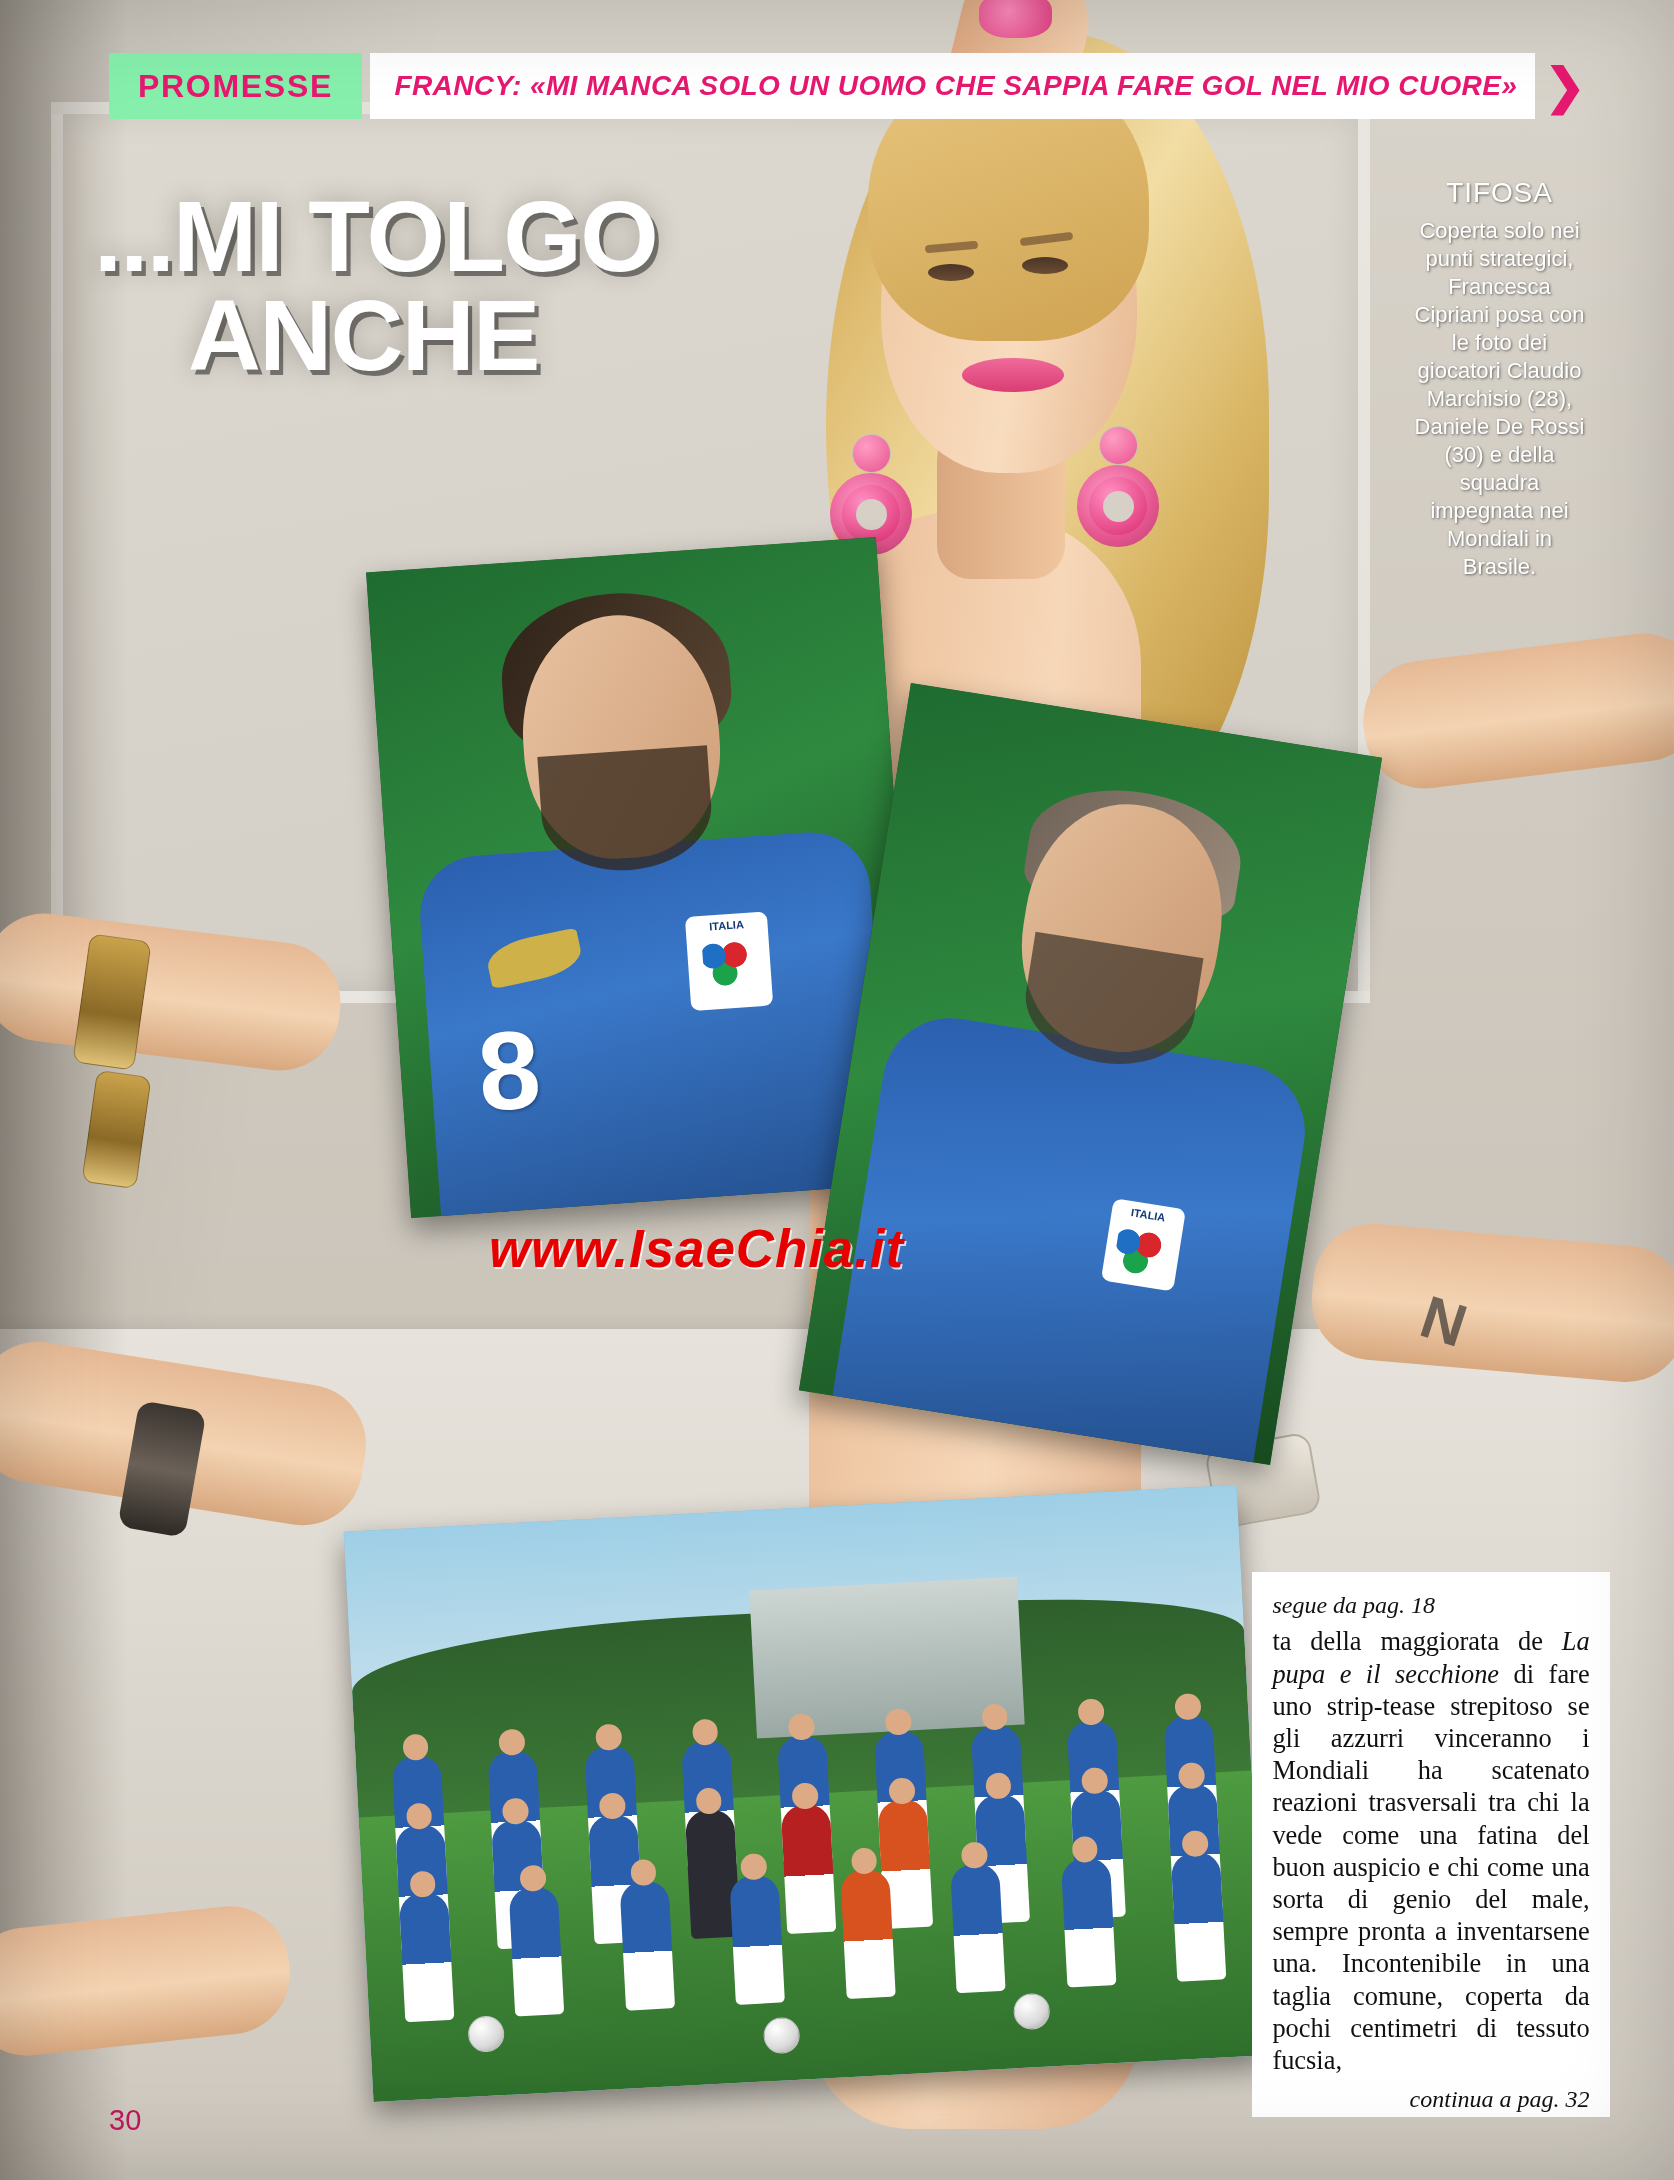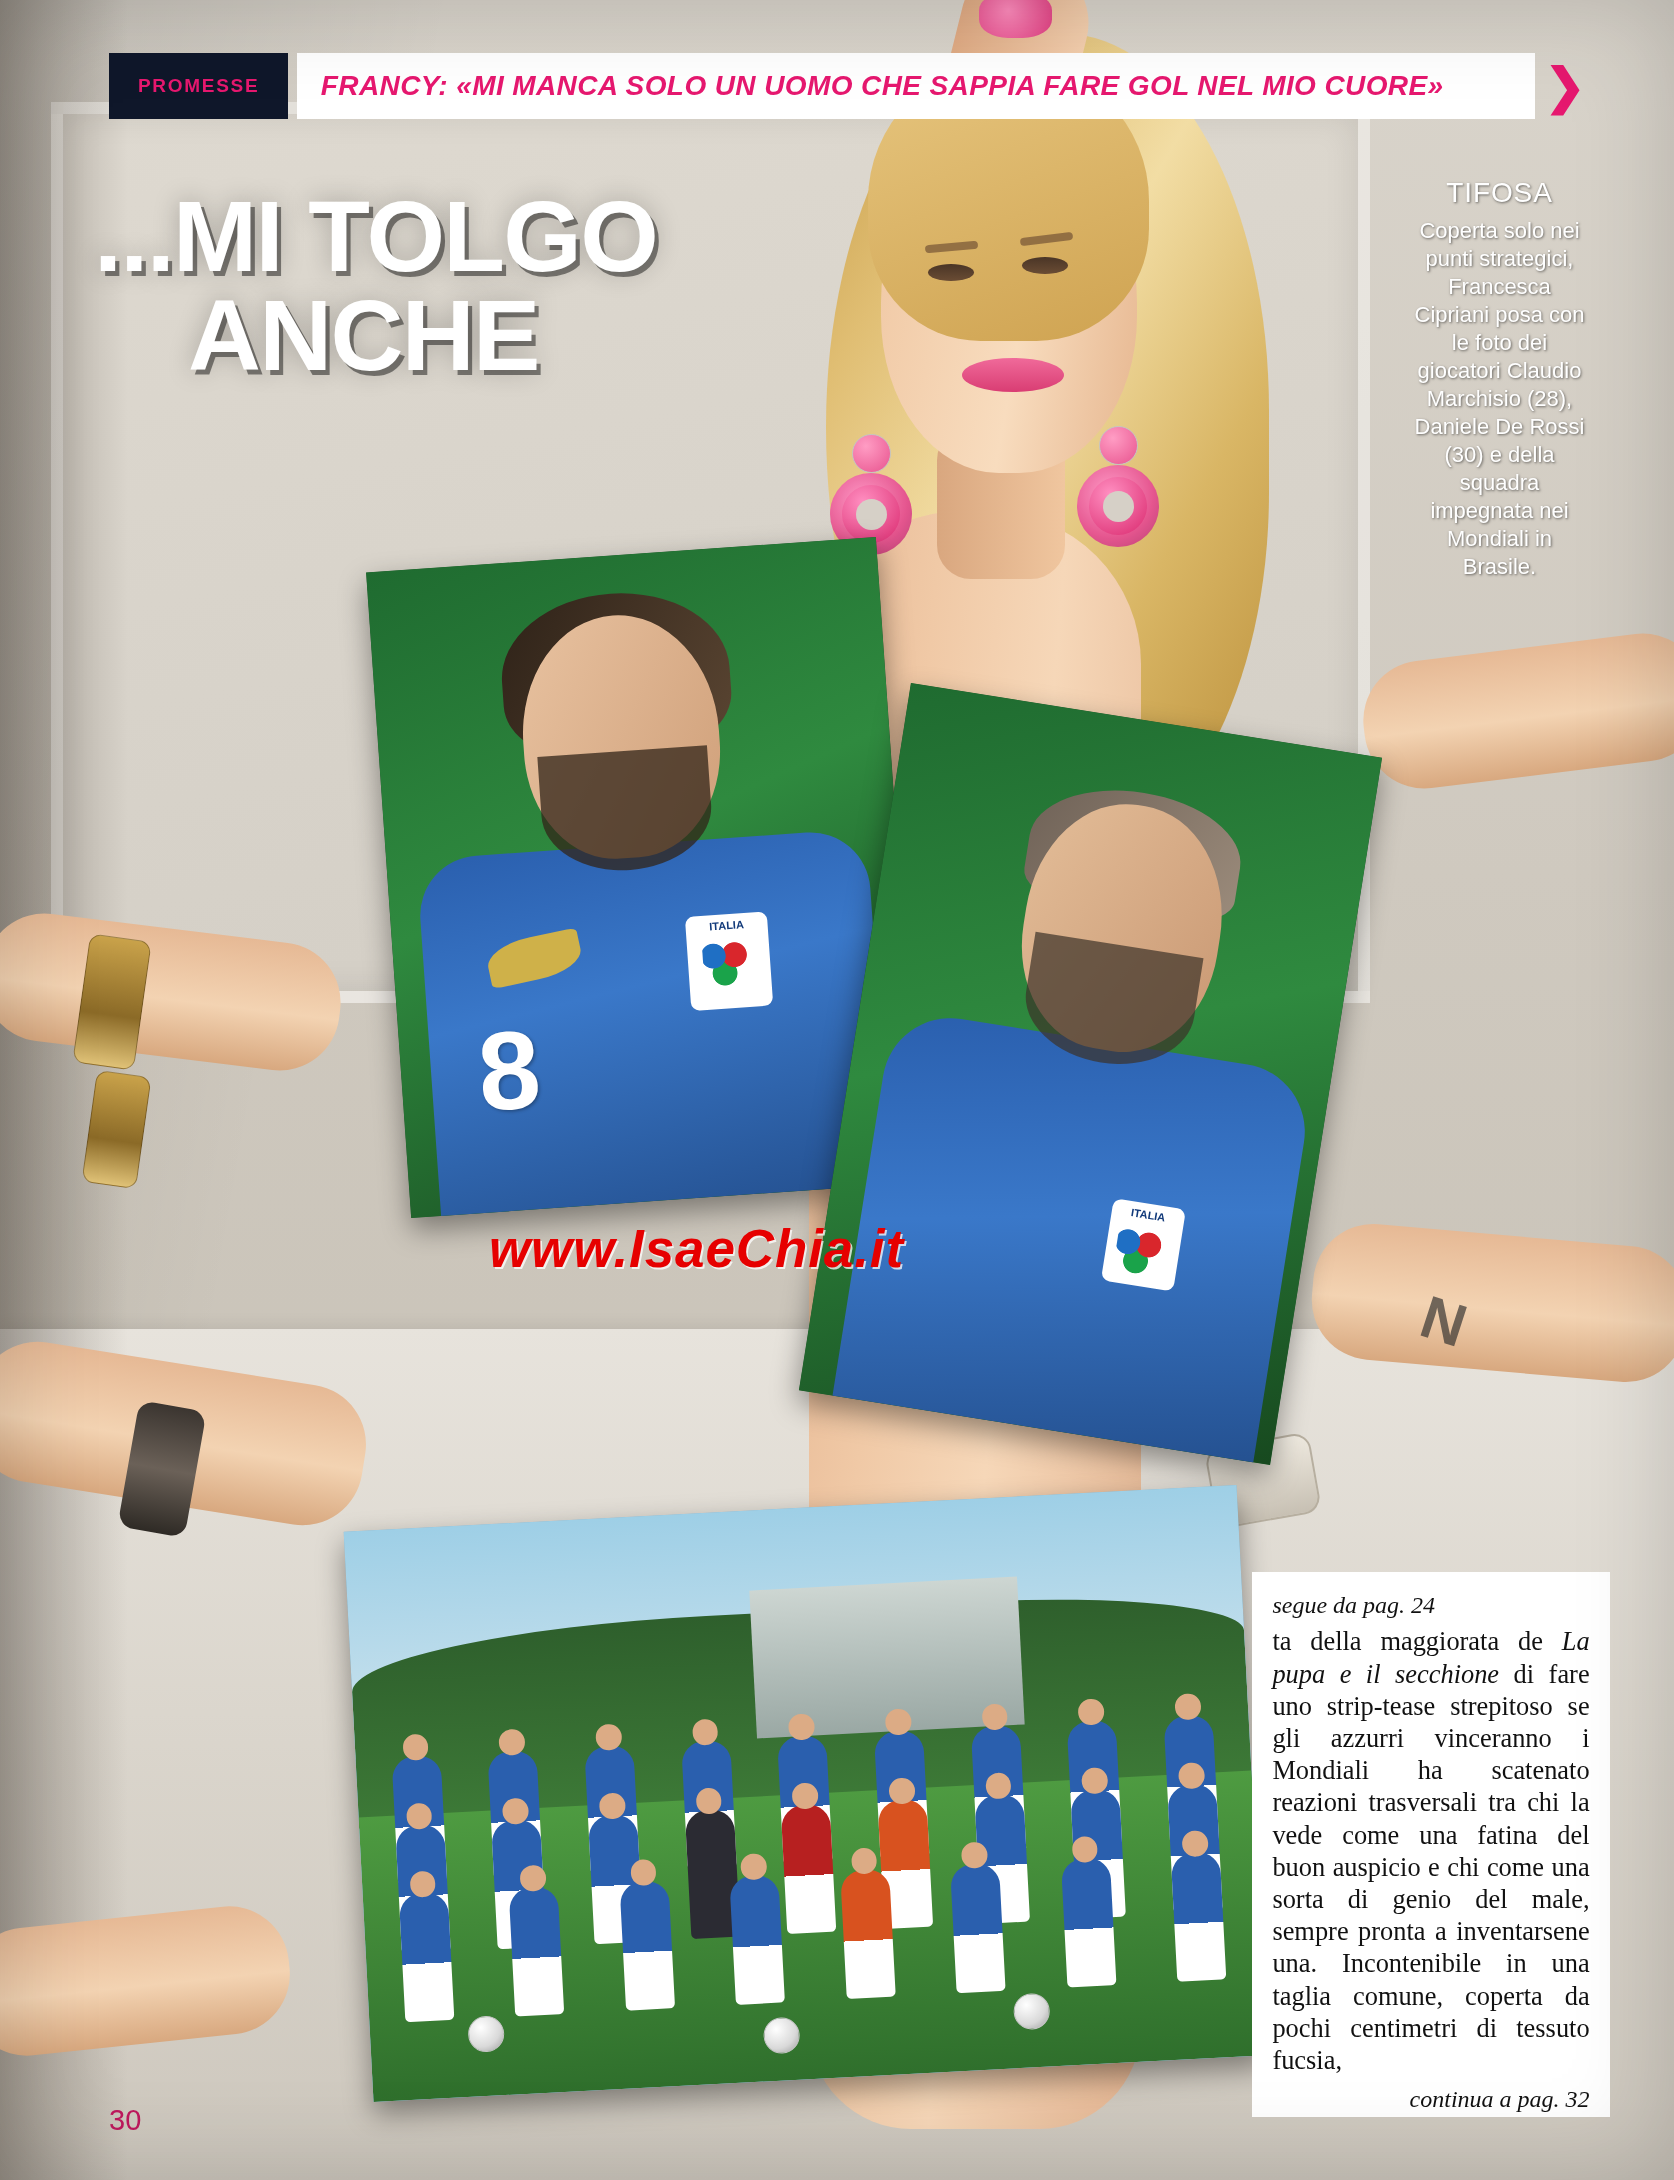--- a/index.html
+++ b/index.html
@@ -197,24 +197,24 @@
   
   .header {
     position: absolute;
     left: 109px; top: 53px;
     width: 1486px; height: 66px;
     display: flex;
     align-items: stretch;
     z-index: 40;
   }
   .header-kicker {
-    background: #0f172a;
+    background: #86efac;
     color: #e6186f;
     font-weight: bold;
-    font-size: 19px;
+    font-size: 32px;
     letter-spacing: 1.7px;
     display: flex;
     align-items: center;
     padding: 0 29px;
   }
   .header-gap { width: 8.5px; }
   .header-title {
     flex: 1;
     background: #ffffff;
     color: #e6186f;
@@ -619,21 +619,21 @@
   </div>
 
   <div class="caption-tifosa">
     <span class="ttl">TIFOSA</span>
     <span>Coperta solo nei punti strategici, Francesca Cipriani posa con le foto dei giocatori Claudio Marchisio (28), Daniele De Rossi (30) e della squadra impegnata nei Mondiali in Brasile.</span>
   </div>
 
   <div class="watermark">www.IsaeChia.it</div>
 
   <div class="textbox">
-    <div class="segue">segue da pag. 24</div>
+    <div class="segue">segue da pag. 18</div>
     <div class="body"><span>ta della maggiorata de </span><em>La pupa e il secchione</em><span> di fare uno strip-tease strepitoso se gli azzurri vinceranno i Mondiali ha scatenato reazioni trasversali tra chi la vede come una fatina del buon auspicio e chi come una sorta di genio del male, sempre pronta a inventarsene una. Incontenibile in una taglia comune, coperta da pochi centimetri di tessuto fucsia,</span></div>
     <div class="continua">continua a pag. 32</div>
   </div>
 
   <div class="page-number">30</div>
 
   <div class="vignette"></div>
 </div>
 
 

